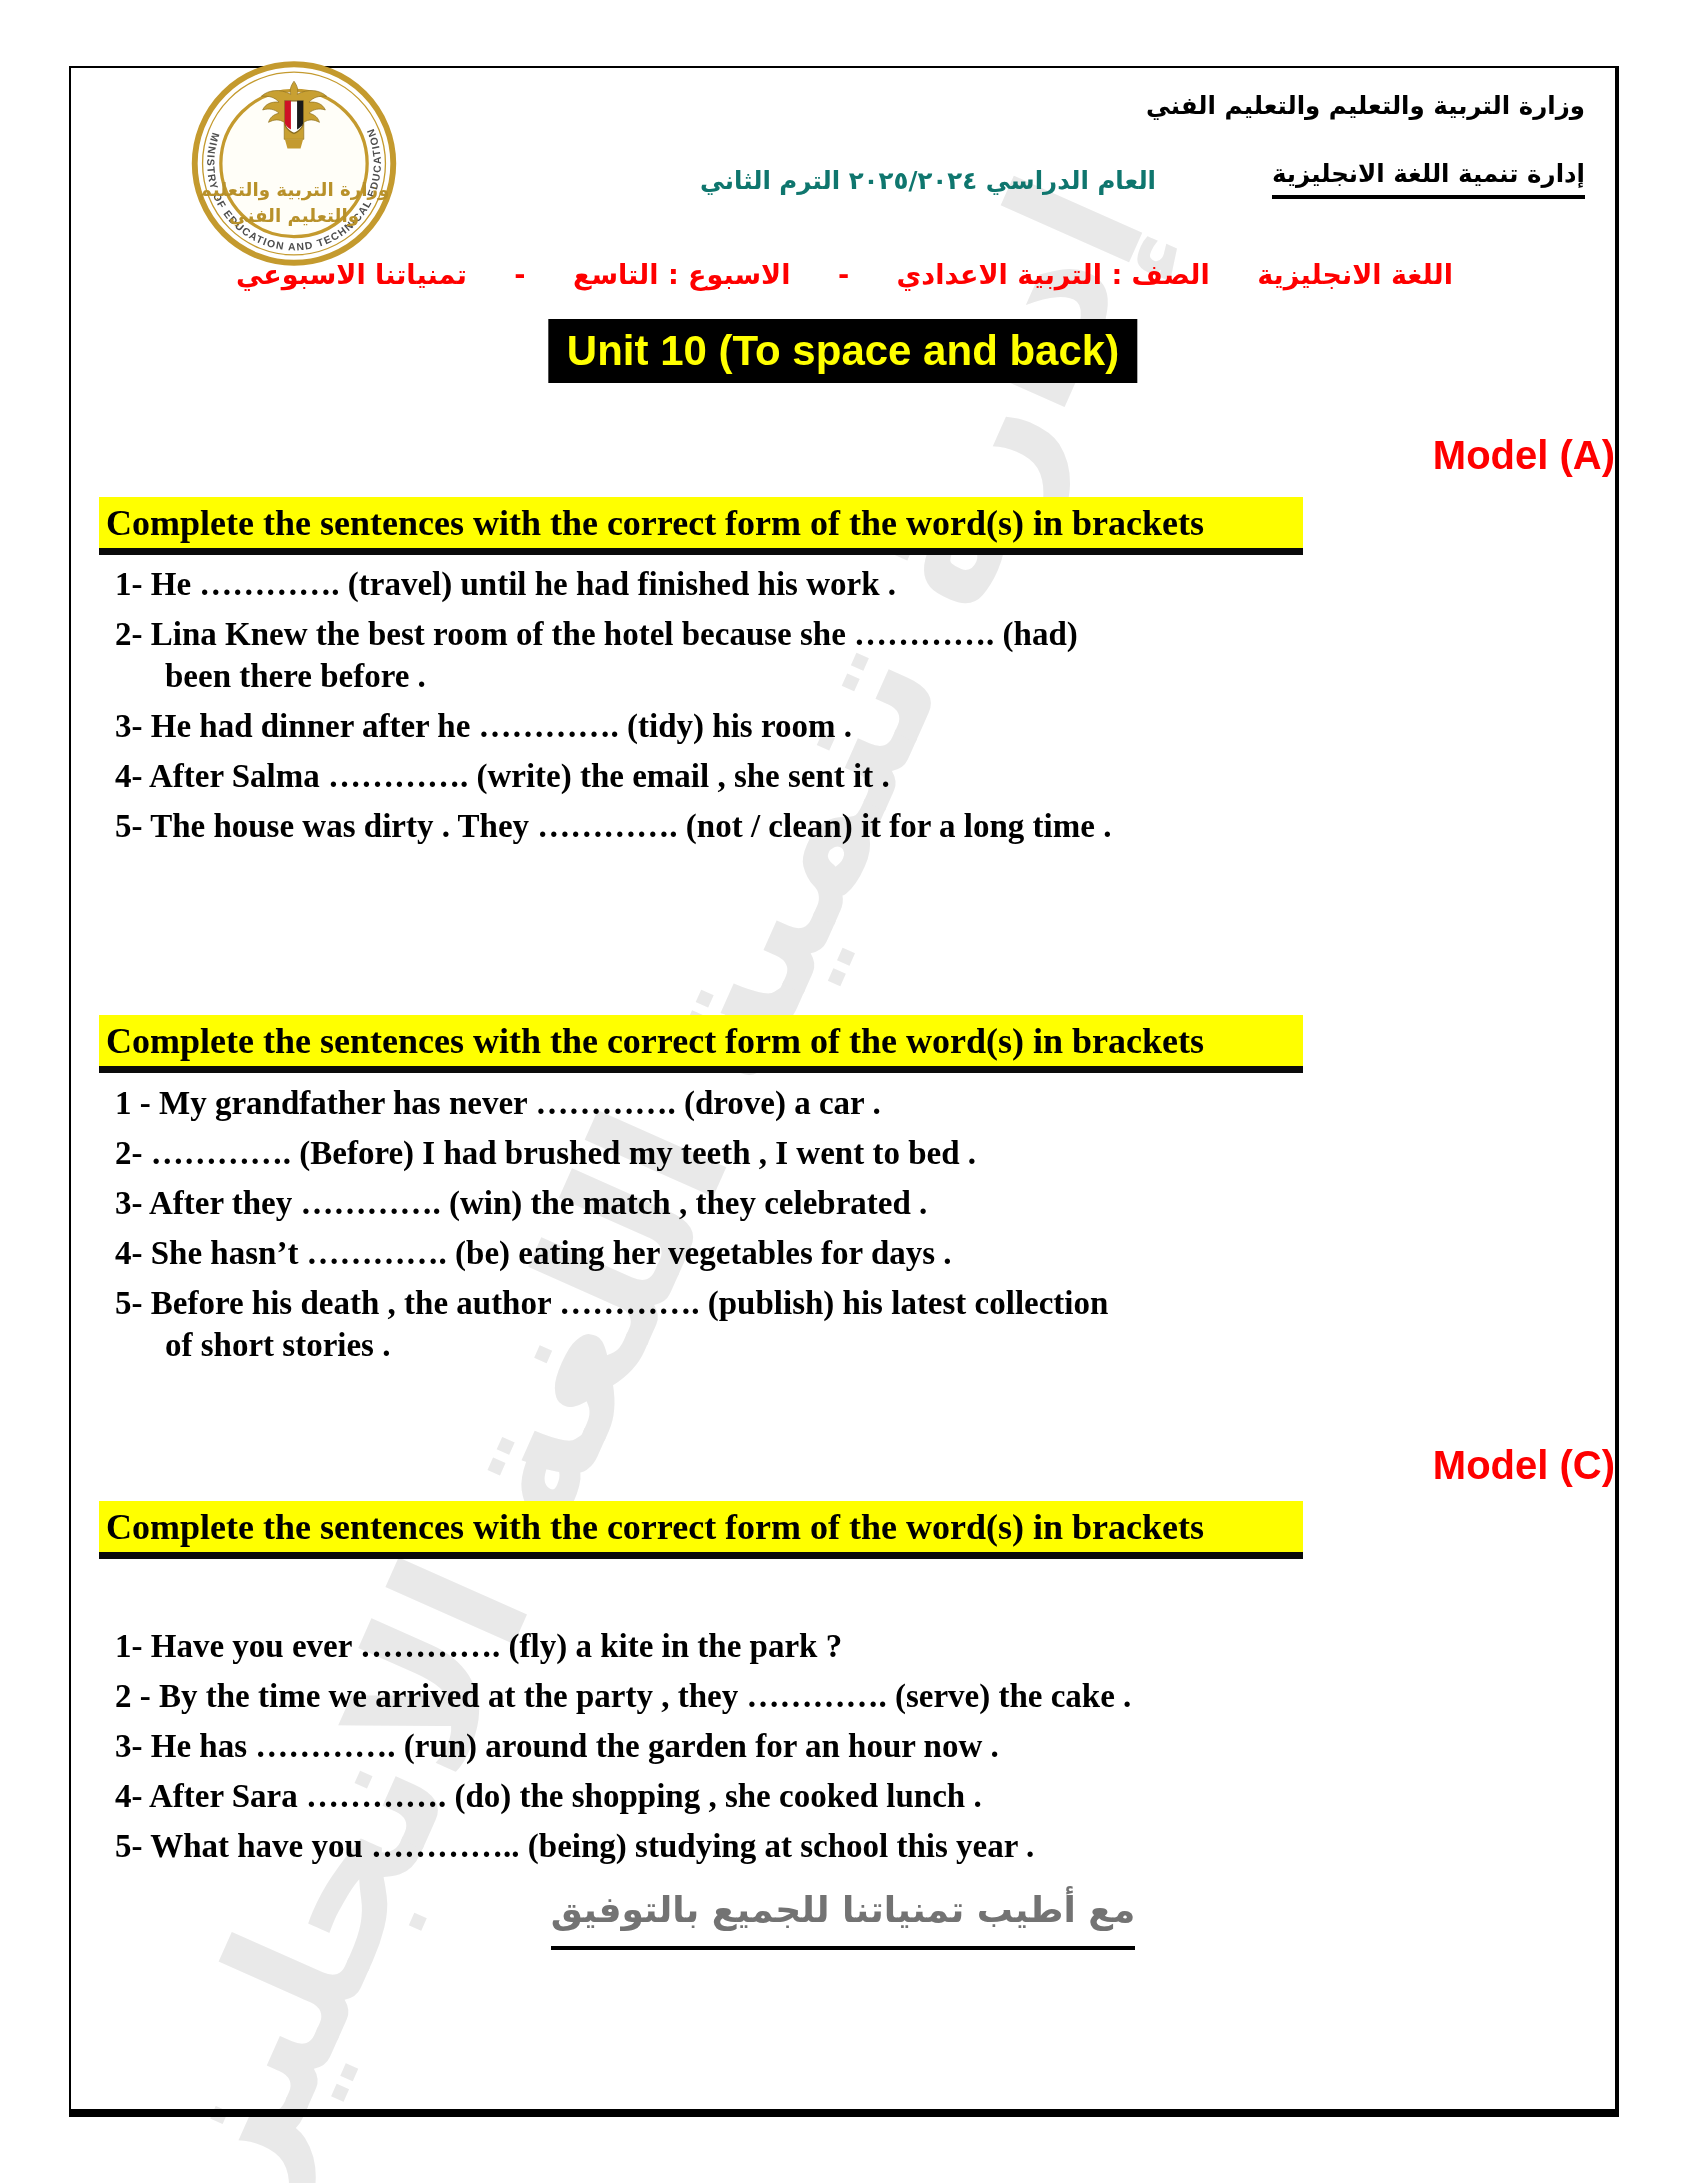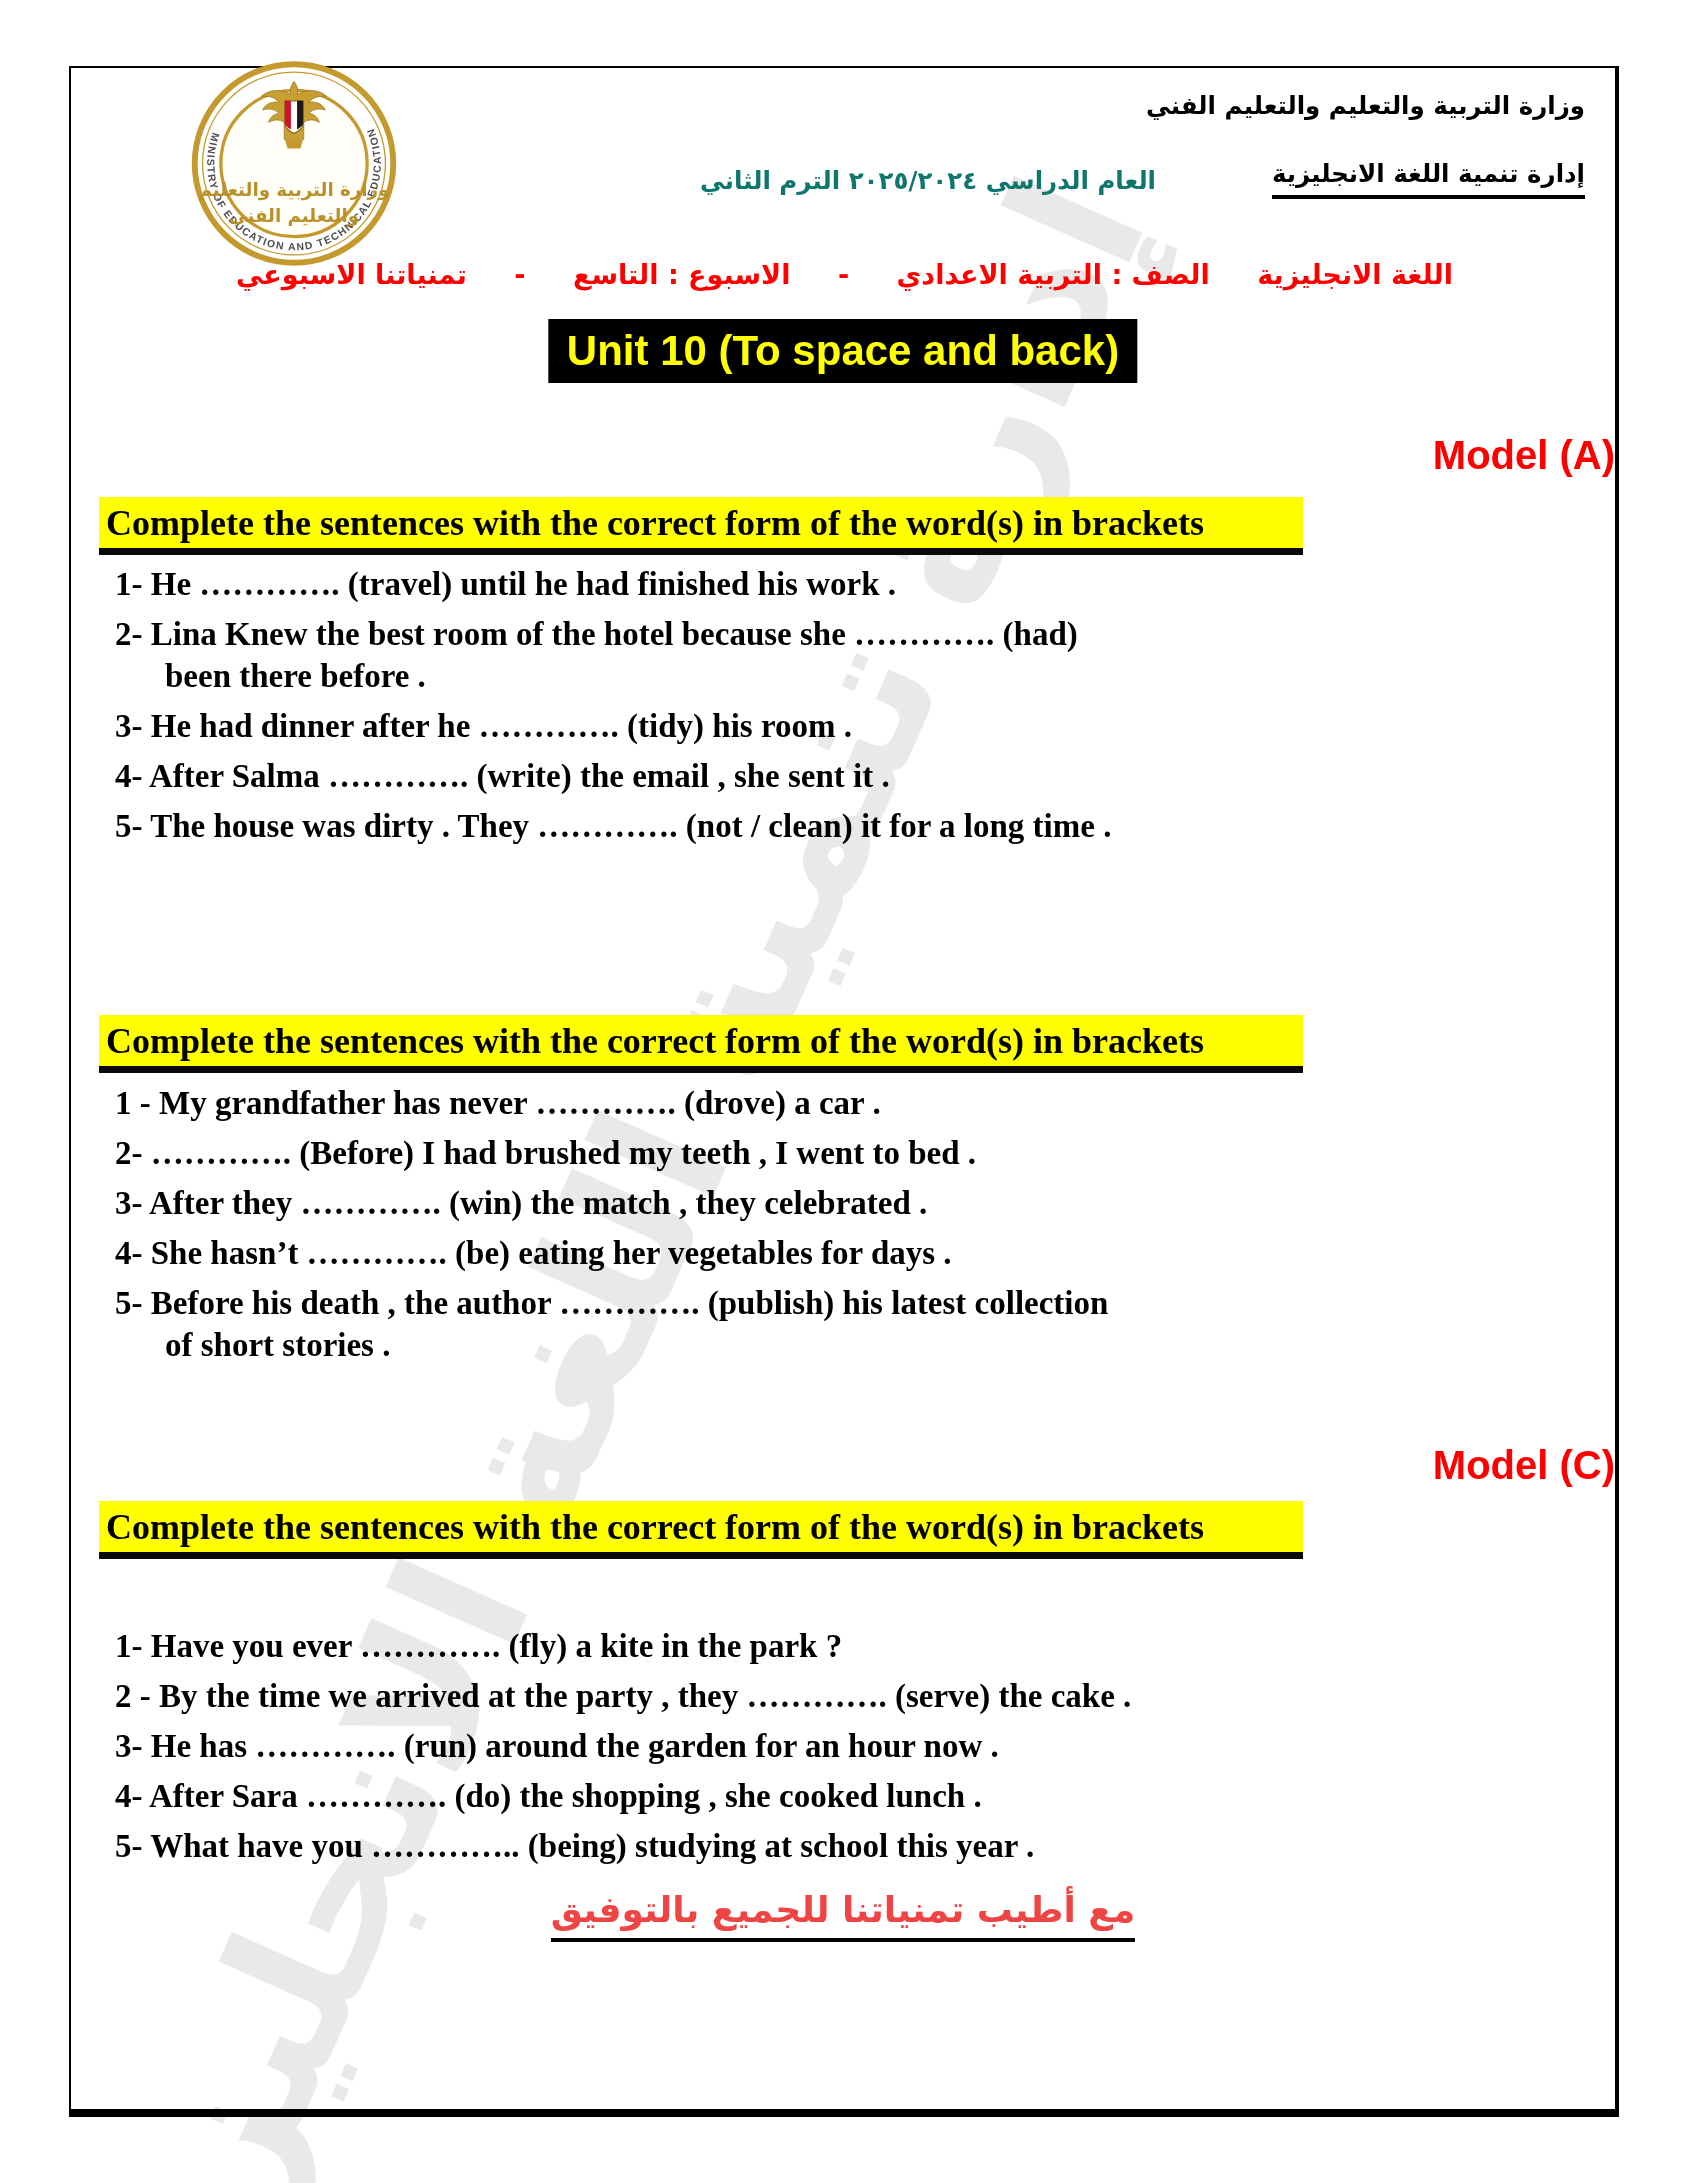--- a/index.html
+++ b/index.html
@@ -68,22 +68,22 @@
     position:absolute; left:44px; width:1482px;
     font-weight:bold; font-size:33px; line-height:42px; color:#000;
   }
   #items-a { top:495px; } #items-b { top:1014px; } #items-c { top:1557px; }
   .item { margin-bottom:8px; white-space:nowrap; }
   .item-cont { margin-left:50px; }
   .footer-wrap { position:absolute; top:1821px; left:0; width:100%; text-align:center; }
   .footer-text {
     display:inline-block; direction:rtl;
     font-family:"DejaVu Sans", sans-serif; font-weight:bold;
-    font-size:36px; color:#ef4444;
-    border-bottom:4.6px solid #000; padding-bottom:8px;
+    font-size:36px; color:#737373;
+    border-bottom:4.6px solid #000; padding-bottom:16px;
   }
 </style>
 </head>
 <body>
 
 <div class="watermark">إدارة تنمية اللغة الانجليزية</div>
 
 <div class="frame">
 
   <div class="ar ministry-ar">وزارة التربية والتعليم والتعليم الفني</div>

